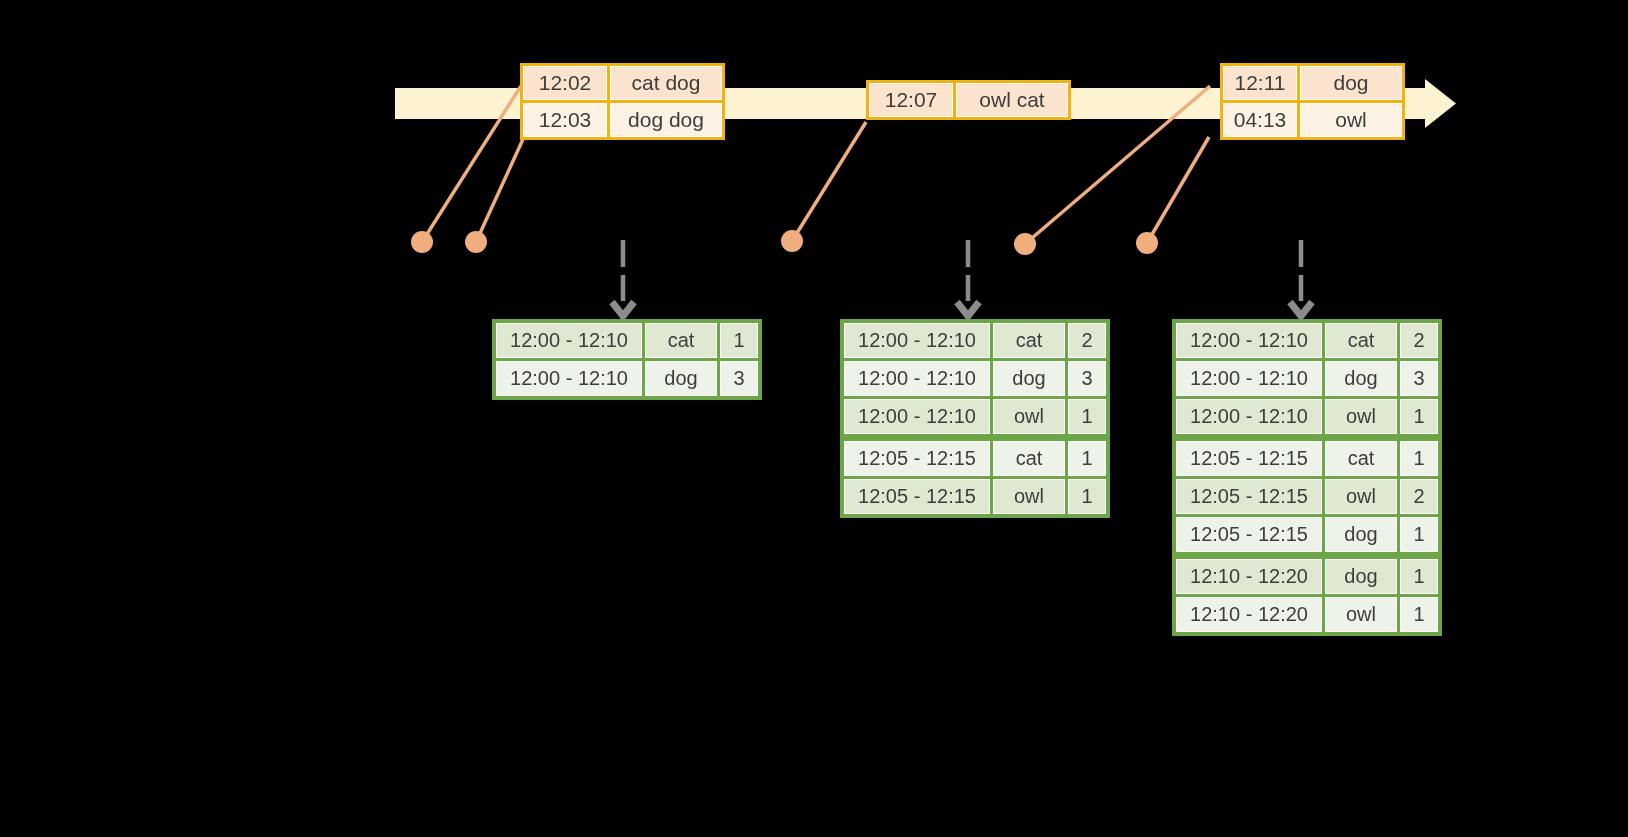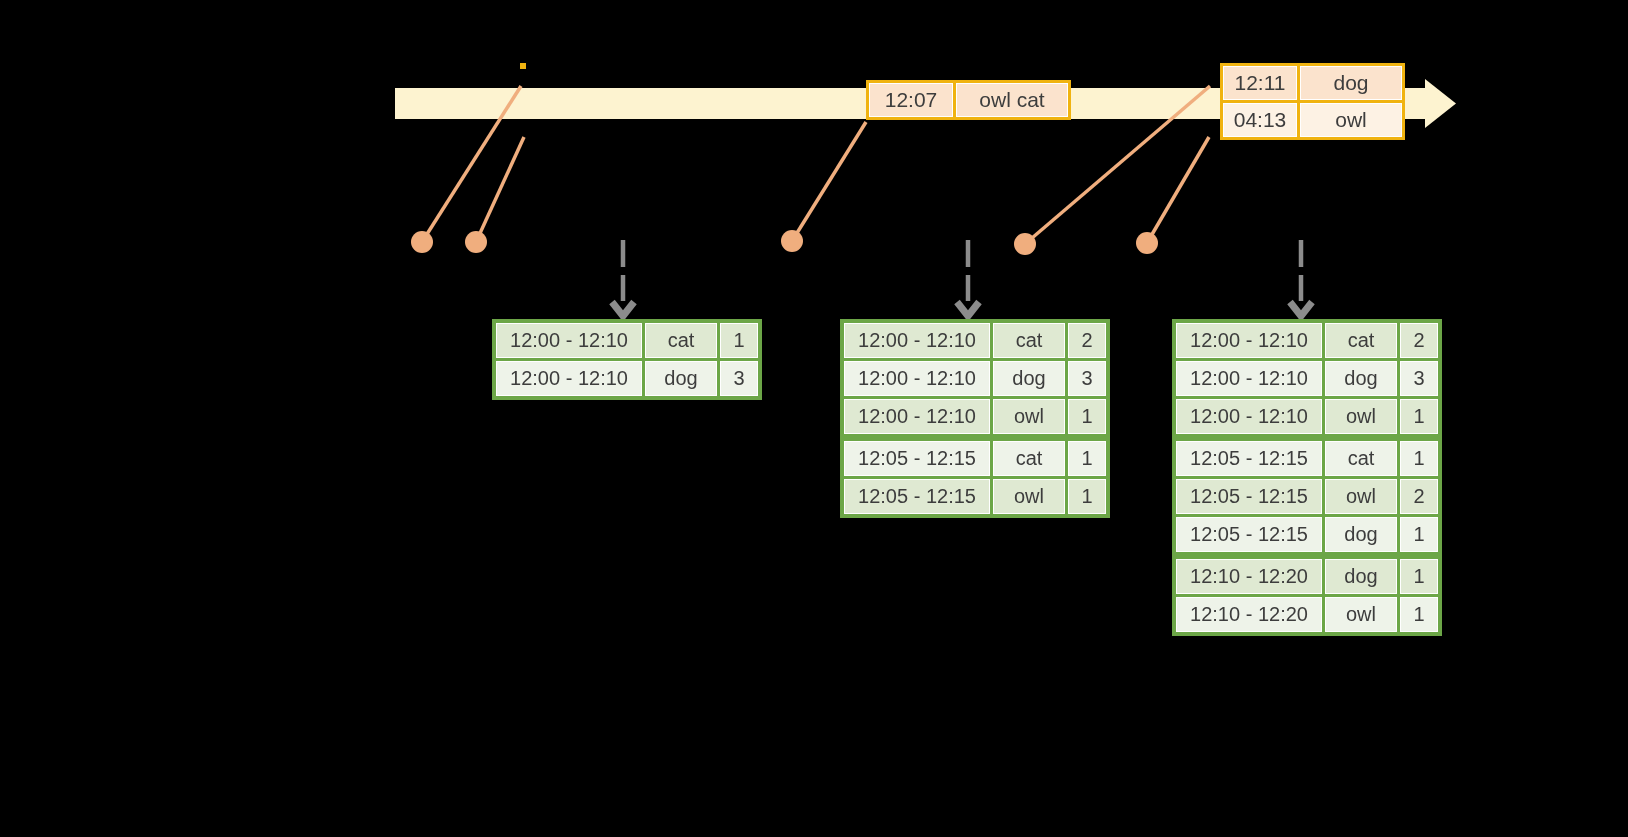--- a/index.html
+++ b/index.html
@@ -81,20 +81,28 @@
         <polyline points="957,302 968,316 979,302" stroke-width="7"></polyline>
       </g>
       <g>
         <line x1="1301" y1="240" x2="1301" y2="301" stroke-width="4.5" stroke-dasharray="27 8"></line>
         <polyline points="1290,302 1301,316 1312,302" stroke-width="7"></polyline>
       </g>
     </g>
   </svg>
 
   <div class="etable et-a" style="left:520px; top:63px;">
+      <div class="trow">
+        <div class="tcell ecell-time">12:02</div>
+        <div class="tcell ecell-words">cat dog</div>
+      </div>
+      <div class="trow">
+        <div class="tcell ecell-time">12:03</div>
+        <div class="tcell ecell-words">dog dog</div>
+      </div>
     </div>
 
   <div class="etable et-a" style="left:866px; top:80px;">
       <div class="trow">
         <div class="tcell ecell-time">12:07</div>
         <div class="tcell ecell-words">owl cat</div>
       </div>
     </div>
 
   <div class="etable et-b" style="left:1211px; top:63px;margin-left:9px;">

